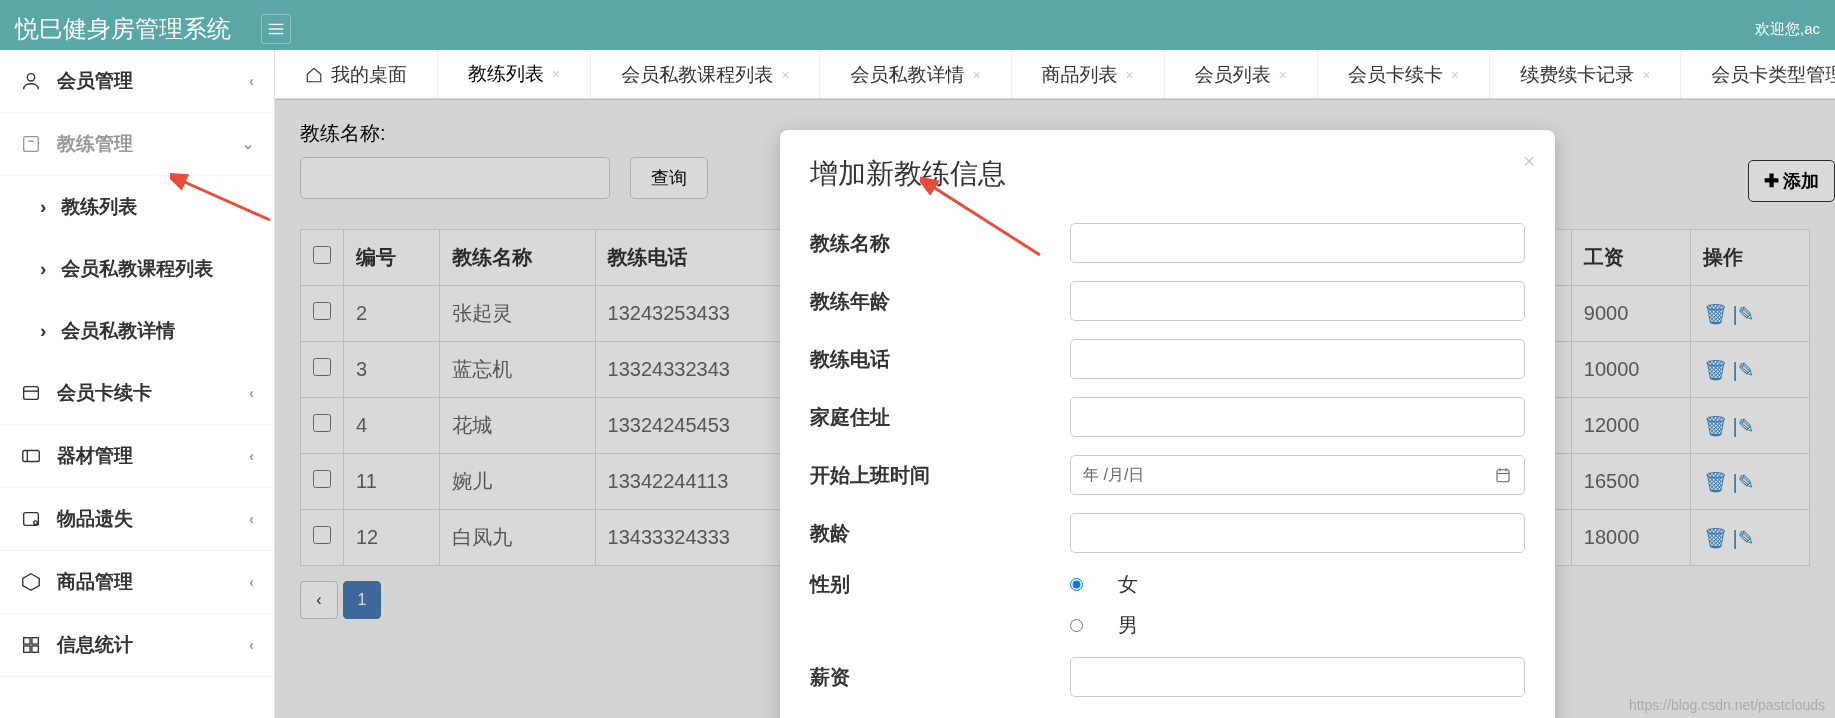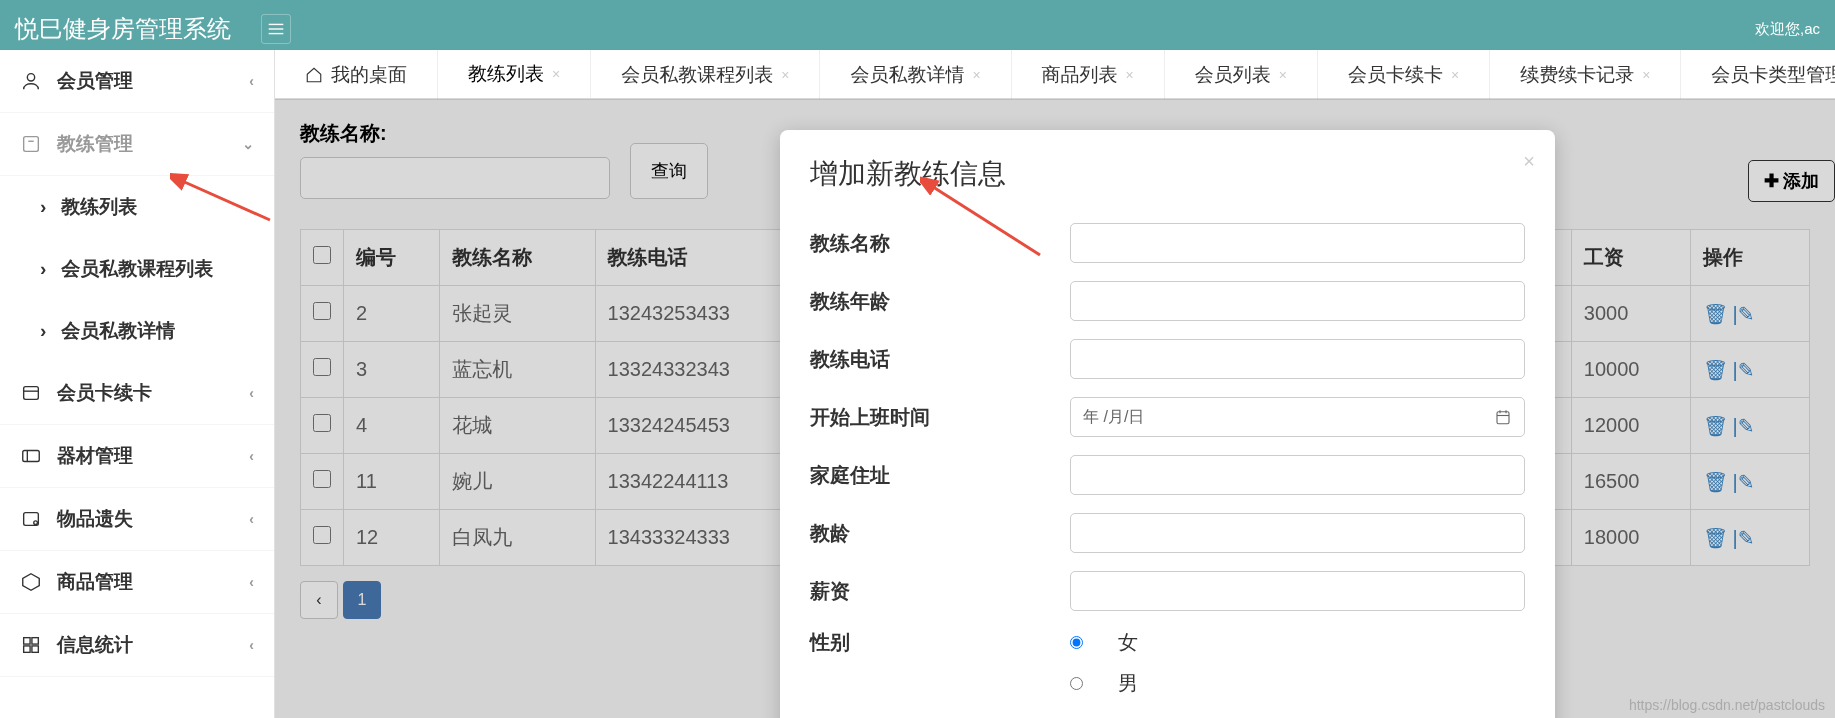--- a/index.html
+++ b/index.html
@@ -25,23 +25,23 @@
 .main { position: absolute; left: 275px; top: 50px; right: 0; bottom: 0; background: #f9f9f9; }
 .tabs { background: #fff; border-bottom: 1px solid #e0e0e0; display: flex; height: 50px; align-items: stretch; }
 .tab { padding: 0 30px; display: flex; align-items: center; font-size: 19px; color: #333; cursor: pointer; border-right: 1px solid #eee; gap: 8px; white-space: nowrap; }
 .tab.active { background: #fff; border-bottom: 2px solid #fff; color: #000; }
 .tab .close { color: #ccc; font-size: 14px; }
 .tab .home-icon { width: 18px; height: 18px; }
 
 
 .content { padding: 20px 25px; position: relative; }
 .search-area { display: flex; align-items: flex-end; gap: 20px; margin-bottom: 30px; }
-.search-label { font-size: 20px; font-weight: bold; margin-bottom: 10px; }
+.search-label { font-size: 20px; font-weight: normal; margin-bottom: 10px; }
 .search-input { width: 310px; height: 42px; border: 1px solid #ccc; border-radius: 5px; padding: 0 10px; font-size: 16px; }
-.btn-search { height: 56px; padding: 0 20px; border: 1px solid #ccc; background: #fff; border-radius: 5px; font-size: 18px; cursor: pointer; }
+.btn-search { height: 42px; padding: 0 20px; border: 1px solid #ccc; background: #fff; border-radius: 5px; font-size: 18px; cursor: pointer; }
 .btn-add { position: absolute; right: 0; top: 60px; height: 42px; padding: 0 15px; border: 1px solid #333; background: #fff; border-radius: 5px; font-size: 18px; cursor: pointer; display: flex; align-items: center; gap: 4px; font-weight: bold; }
 
 
 .table { width: 100%; border-collapse: collapse; background: #fff; }
 .table th, .table td { border: 1px solid #ddd; padding: 14px 12px; text-align: left; font-size: 20px; }
 .table th { font-weight: bold; color: #333; }
 .table td { color: #666; }
 .checkbox { width: 18px; height: 18px; }
 .action-icon { color: #3d88c7; cursor: pointer; margin-right: 4px; }
 
@@ -240,21 +240,21 @@
         <th>操作</th>
       </tr>
         </thead>
       <tbody id="tbody">
           <tr>
             <td><input type="checkbox" class="checkbox" style=""></td>
     <td>2</td>
     <td>张起灵</td>
     <td>13243253433</td>
     <td>2</td>
-    <td>3000</td>
+    <td>9000</td>
     <td><span class="action-icon">🗑</span><span class="action-icon">|✎</span></td>
           </tr>
           <tr>
             <td><input type="checkbox" class="checkbox" style=""></td>
     <td>3</td>
     <td>蓝忘机</td>
     <td>13324332343</td>
     <td>2</td>
     <td>10000</td>
     <td><span class="action-icon">🗑</span><span class="action-icon">|✎</span></td>
@@ -306,59 +306,59 @@
   <div class="form-row">
       <div class="form-label">教练名称</div>
       <input class="form-input" style="">
     </div>
   <div class="form-row">
       <div class="form-label">教练年龄</div>
       <input class="form-input" style="">
     </div>
   <div class="form-row">
       <div class="form-label">教练电话</div>
+      <input class="form-input" style="">
+    </div>
+  <div class="form-row">
+      <div class="form-label">家庭住址</div>
       <input class="form-input" style="">
     </div>
   <div class="form-row">
       <div class="form-label">开始上班时间</div>
       <div class="form-input date-input">
         <span>年 /月/日</span>
         <svg width="18" height="18" viewBox="0 0 24 24" fill="none" stroke="#666" stroke-width="1.5">
           <rect x="4" y="5" width="16" height="16" rx="2"></rect>
           <line x1="4" y1="10" x2="20" y2="10"></line>
           <line x1="8" y1="3" x2="8" y2="7"></line>
           <line x1="16" y1="3" x2="16" y2="7"></line>
         </svg>
       </div>
     </div>
   <div class="form-row">
-      <div class="form-label">家庭住址</div>
-      <input class="form-input" style="">
-    </div>
-  <div class="form-row">
       <div class="form-label">教龄</div>
-      <input class="form-input" style="">
-    </div>
-  <div class="form-row">
-      <div class="form-label">薪资</div>
       <input class="form-input" style="">
     </div>
   <div class="form-row" style="align-items:flex-start">
       <div class="form-label">性别</div>
     <div class="radio-group">
       <div class="radio-row">
           <input type="radio" name="g" checked="" style="">
           <span>女</span>
         </div>
       <div class="radio-row">
           <input type="radio" name="g" style="">
           <span>男</span>
         </div>
     </div>
   </div>
+  <div class="form-row">
+      <div class="form-label">薪资</div>
+      <input class="form-input" style="">
+    </div>
 </div>
 
 <svg class="arrow1" width="110" height="60">
     <defs>
       <marker id="ah1" markerWidth="10" markerHeight="10" refX="2" refY="3" orient="auto">
         <path d="M0,0 L0,6 L8,3 z" fill="#e74c3c"></path>
       </marker>
     </defs>
     <line x1="100" y1="50" x2="10" y2="10" stroke="#e74c3c" stroke-width="3" marker-end="url(#ah1)"></line>
   </svg>

